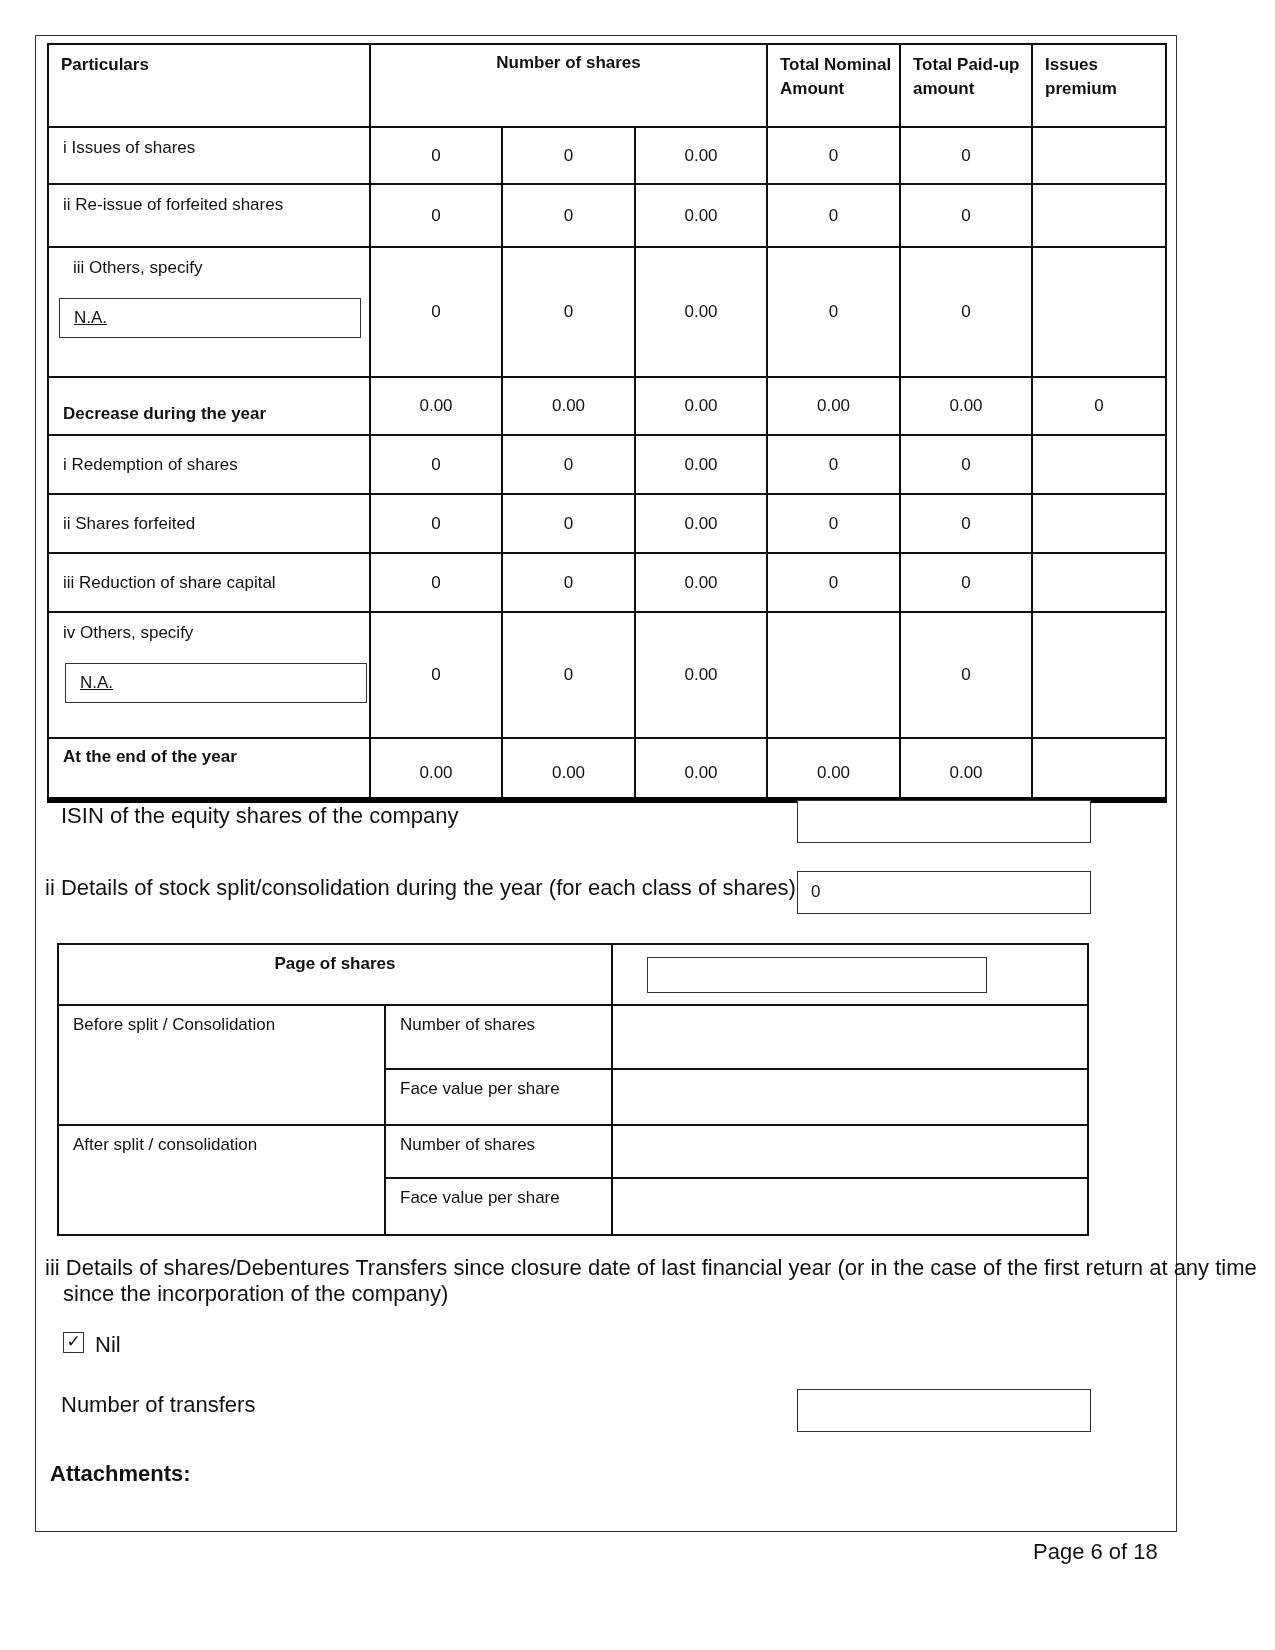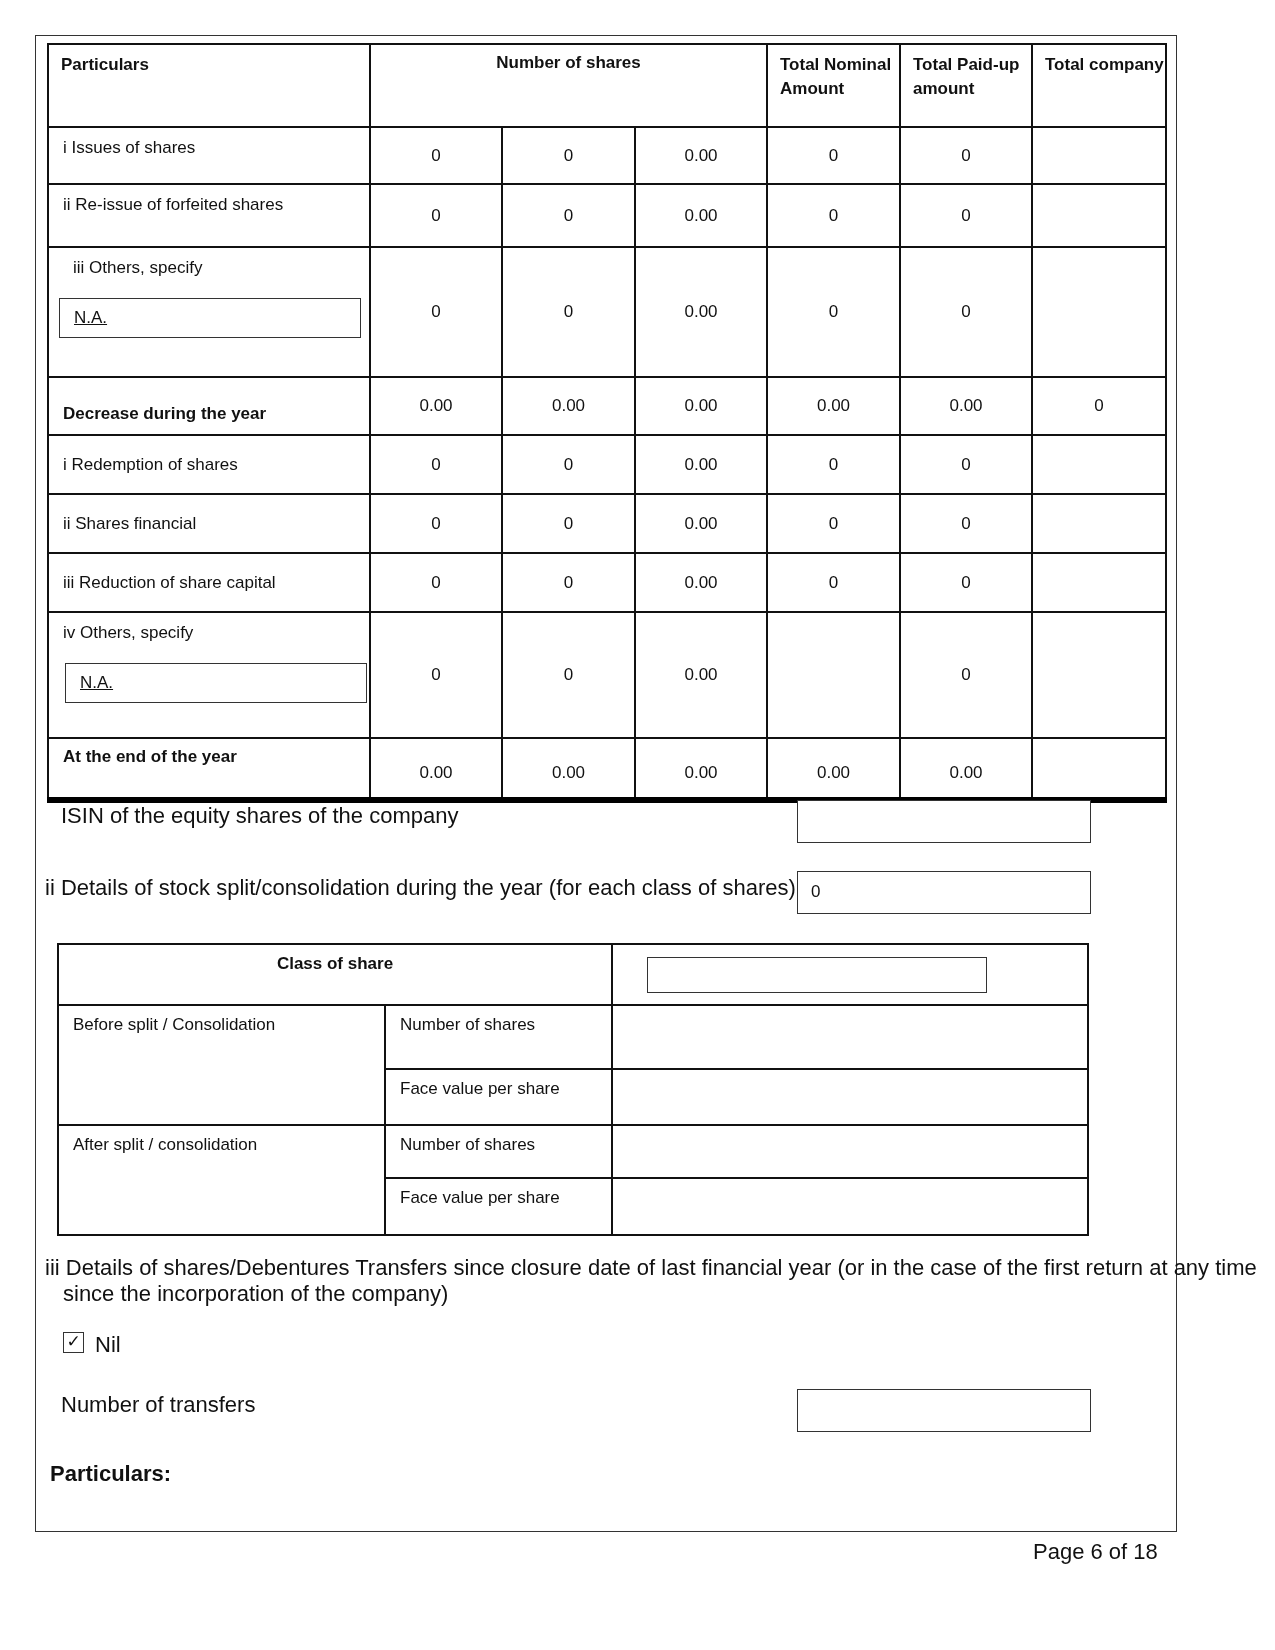--- a/index.html
+++ b/index.html
@@ -46,21 +46,21 @@
       <col style="width:133px">
       <col style="width:132px">
       <col style="width:134px">
   </colgroup>
   <tbody>
       <tr style="height:83px">
     <td class="hdr">Particulars</td>
     <td class="hdrc" colspan="3">Number of shares</td>
     <td class="hdr">Total Nominal Amount</td>
     <td class="hdr">Total Paid-up amount</td>
-    <td class="hdr">Total company</td>
+    <td class="hdr">Issues premium</td>
   </tr>
 
   <tr style="height:57px">
     <td class="lbl">i Issues of shares</td>
     <td>0</td>
     <td>0</td>
     <td>0.00</td>
     <td>0</td>
     <td>0</td>
     <td></td>
@@ -103,21 +103,21 @@
     <td class="lbl" style="vertical-align:middle;padding-top:0;">i Redemption of shares</td>
     <td>0</td>
     <td>0</td>
     <td>0.00</td>
     <td>0</td>
     <td>0</td>
     <td></td>
   </tr>
 
   <tr style="height:59px">
-    <td class="lbl" style="vertical-align:middle;padding-top:0;">ii Shares financial</td>
+    <td class="lbl" style="vertical-align:middle;padding-top:0;">ii Shares forfeited</td>
     <td>0</td>
     <td>0</td>
     <td>0.00</td>
     <td>0</td>
     <td>0</td>
     <td></td>
   </tr>
 
   <tr style="height:59px">
     <td class="lbl" style="vertical-align:middle;padding-top:0;">iii Reduction of share capital</td>
@@ -161,21 +161,21 @@
 <div class="field-box" style="left:797px; top:871px; width:294px; height:43px; padding-left:13px;">0</div>
 
 <table class="st">
   <colgroup>
       <col style="width:327px">
       <col style="width:227px">
       <col style="width:476px">
     </colgroup>
   <tbody>
       <tr style="height:61px">
-    <td class="ctr" colspan="2">Class of share</td>
+    <td class="ctr" colspan="2">Page of shares</td>
     <td style="padding:10px 0 0 12px;">
       <span class="class-box"></span>
     </td>
   </tr>
   <tr style="height:64px">
     <td class="nb-b">Before split /  Consolidation</td>
     <td>Number of shares</td>
     <td></td>
   </tr>
   <tr style="height:56px">
@@ -200,15 +200,15 @@
 <div class="txt" style="left:63px; top:1281px;">since the incorporation of the company)</div>
 
 <div class="checkbox">
   <span>✓</span>
 </div>
 <div class="txt" style="left:95px; top:1332px;">Nil</div>
 
 <div class="txt" style="left:61px; top:1392px;">Number of transfers</div>
 <div class="field-box" style="left:797px; top:1389px; width:294px; height:43px;"></div>
 
-<div class="txt" style="left:50px; top:1461px; font-weight:bold;">Particulars:</div>
+<div class="txt" style="left:50px; top:1461px; font-weight:bold;">Attachments:</div>
 
 <div class="txt" style="left:1033px; top:1539px;">Page 6 of 18</div>
 
 </body></html>

